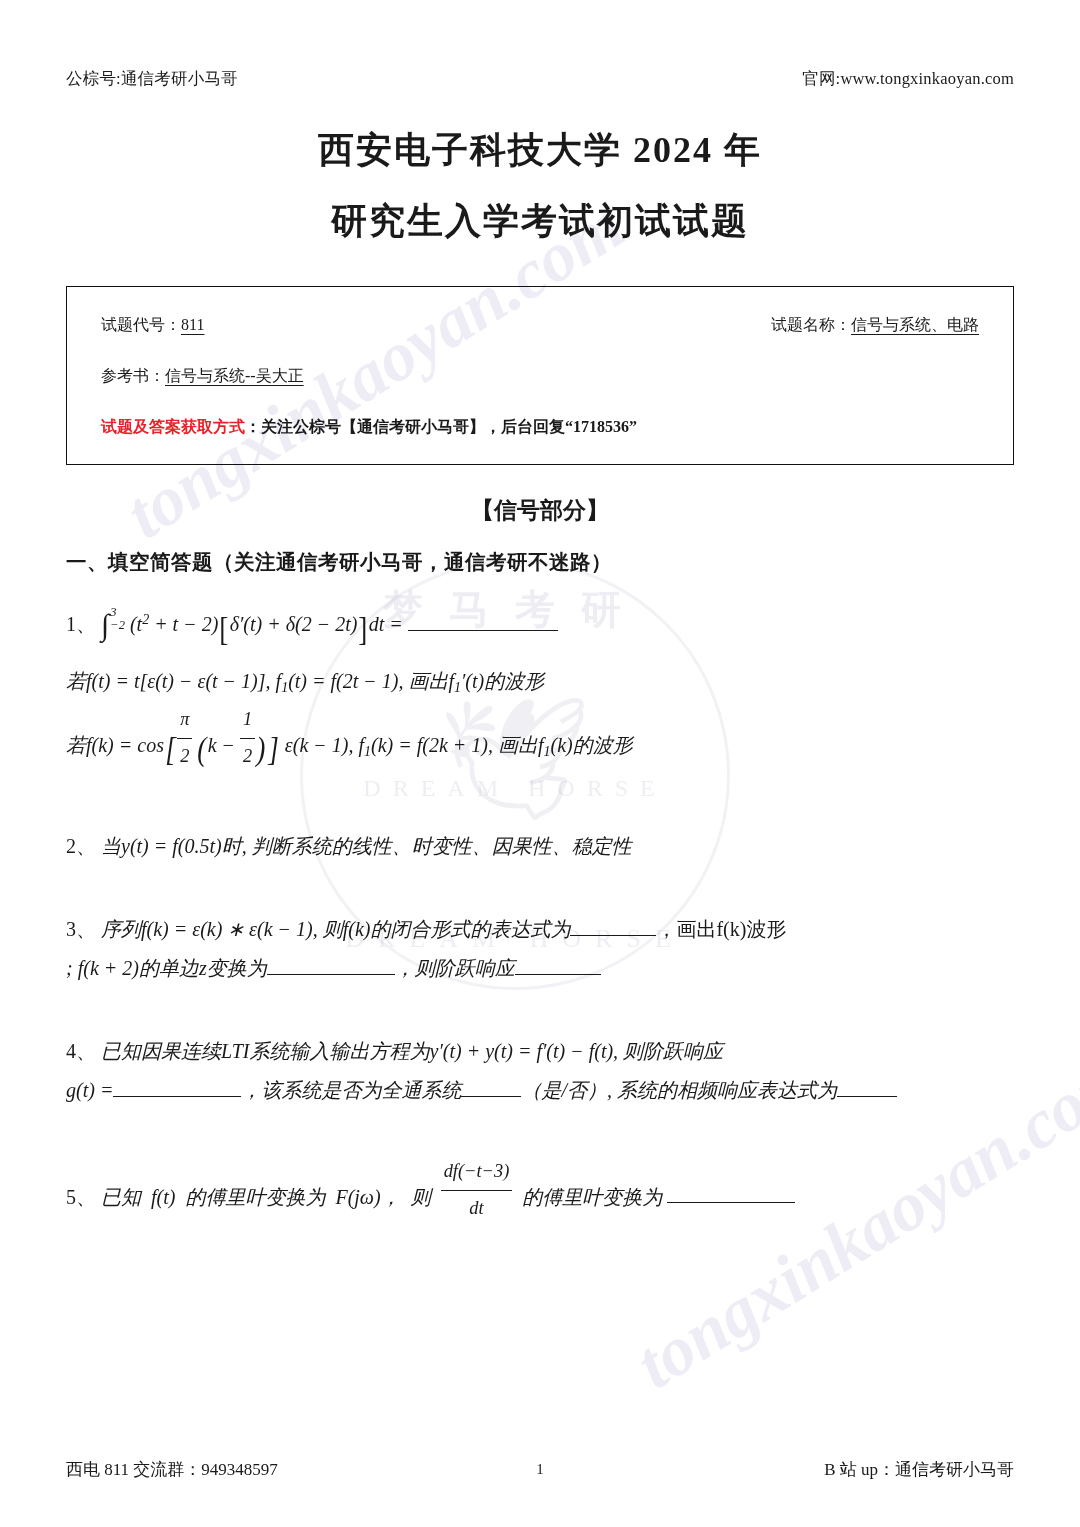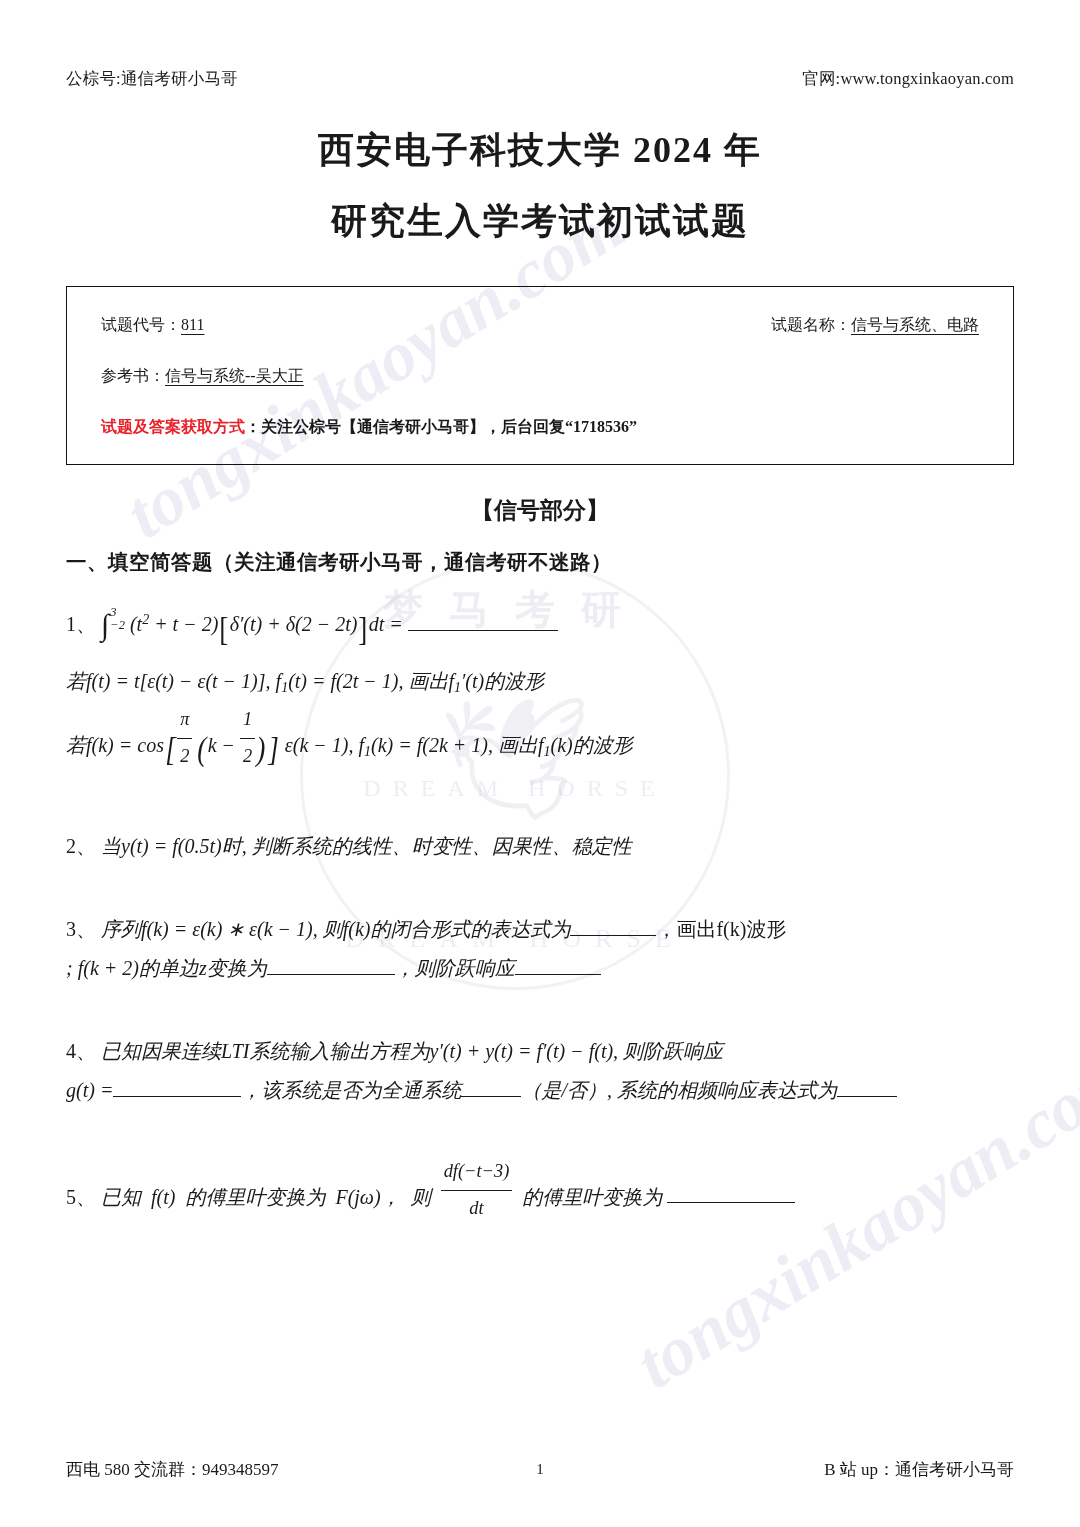--- a/index.html
+++ b/index.html
@@ -260,18 +260,18 @@
       <i class="mi">的傅里叶变换为</i>&nbsp;
       <i class="mi">F(jω)，</i>&nbsp;
       <i class="mi">则</i>&nbsp;
       <span class="frac"><span class="num">df(−t−3)</span><span class="den">dt</span></span>&nbsp;
       <i class="mi">的傅里叶变换为</i>
       <span class="blank b120"></span>
     </span>
   </div>
 
   <div class="footer">
-    <div>西电 580 交流群：949348597</div>
+    <div>西电 811 交流群：949348597</div>
     <div class="pg">1</div>
     <div>B 站 up：通信考研小马哥</div>
   </div>
 
 </div>
 
 </body></html>

